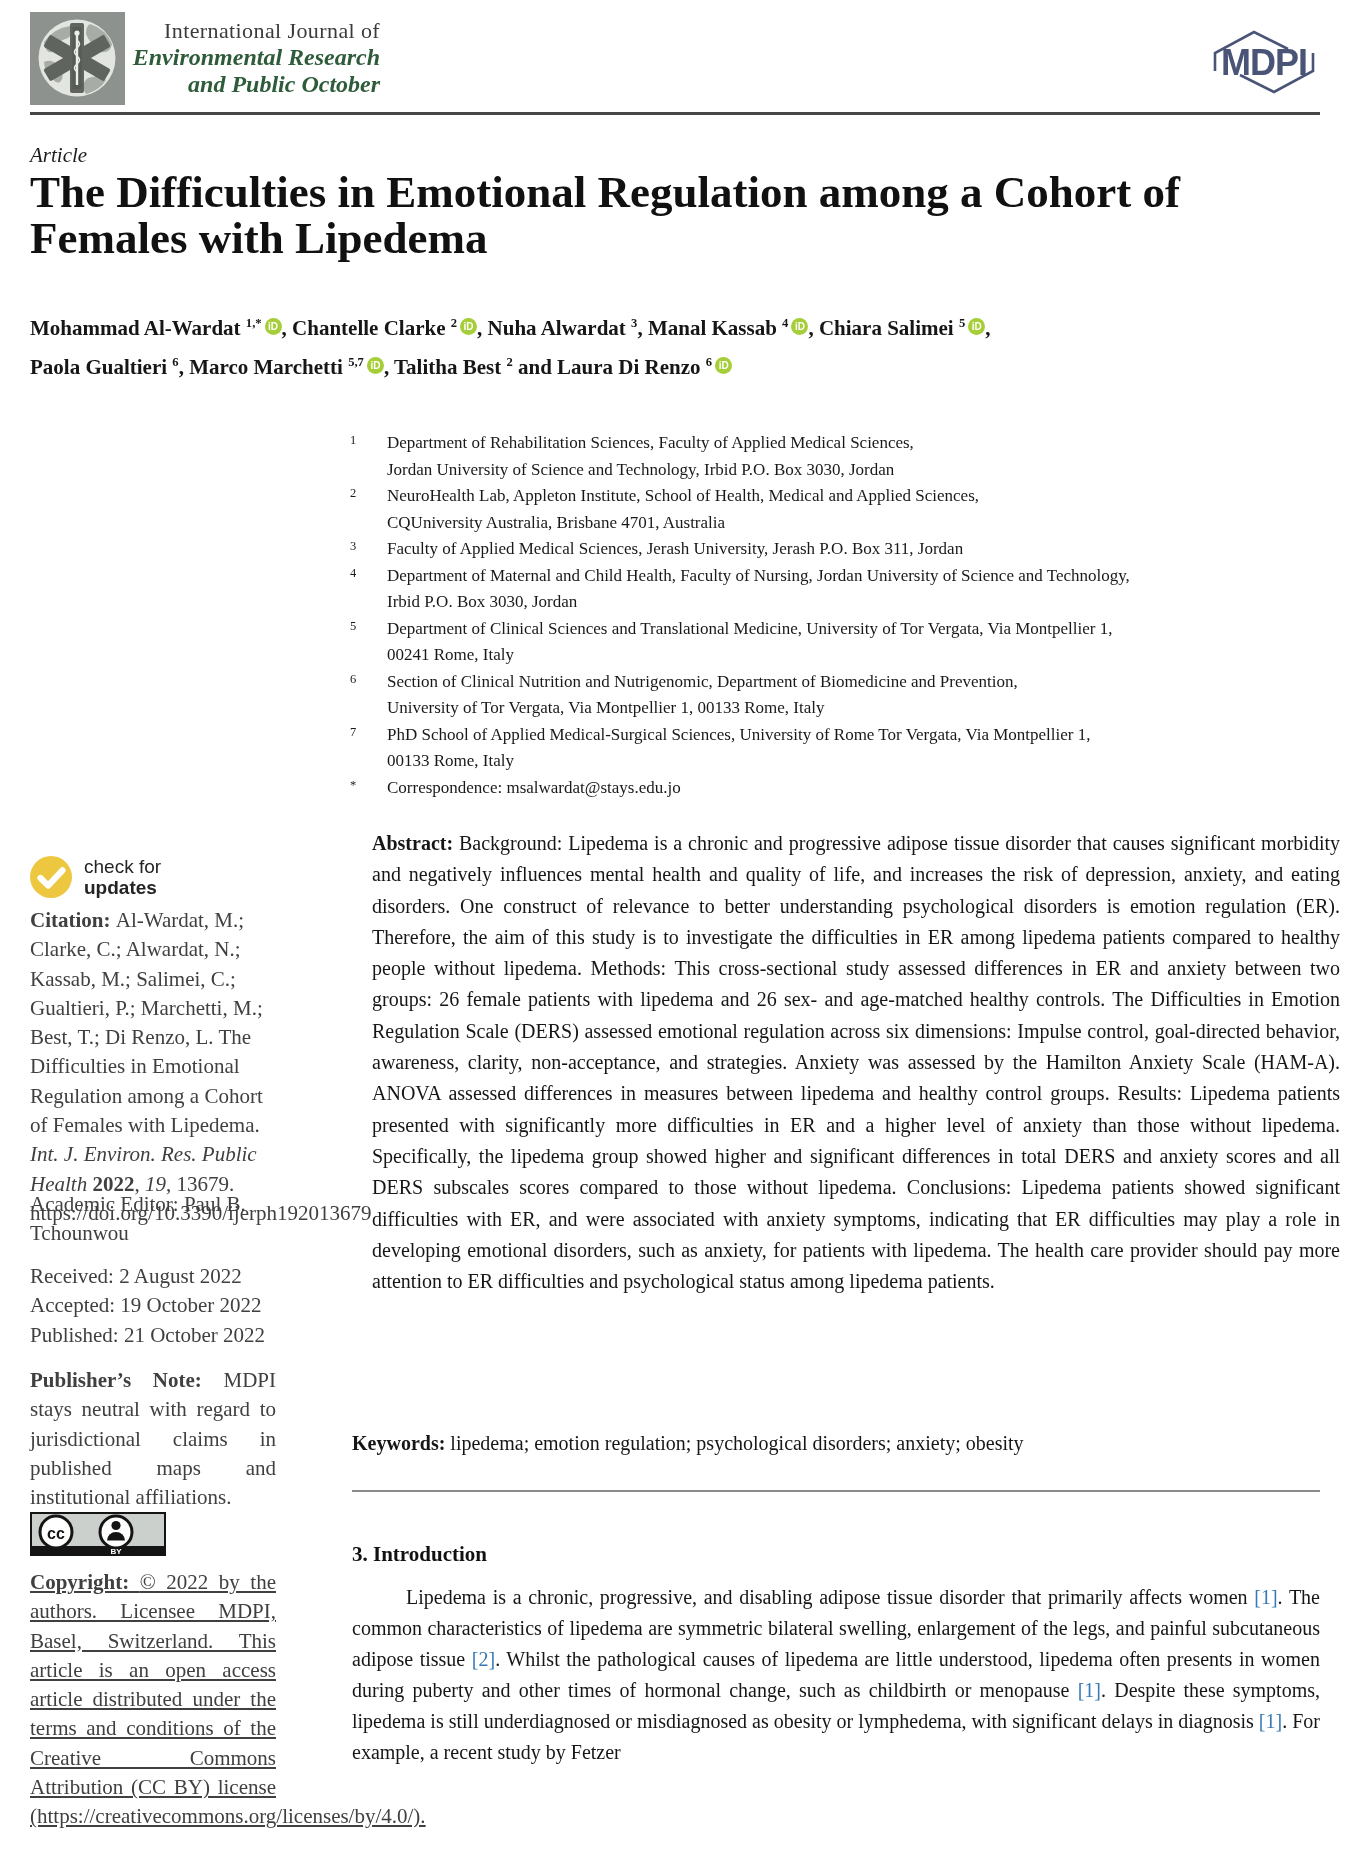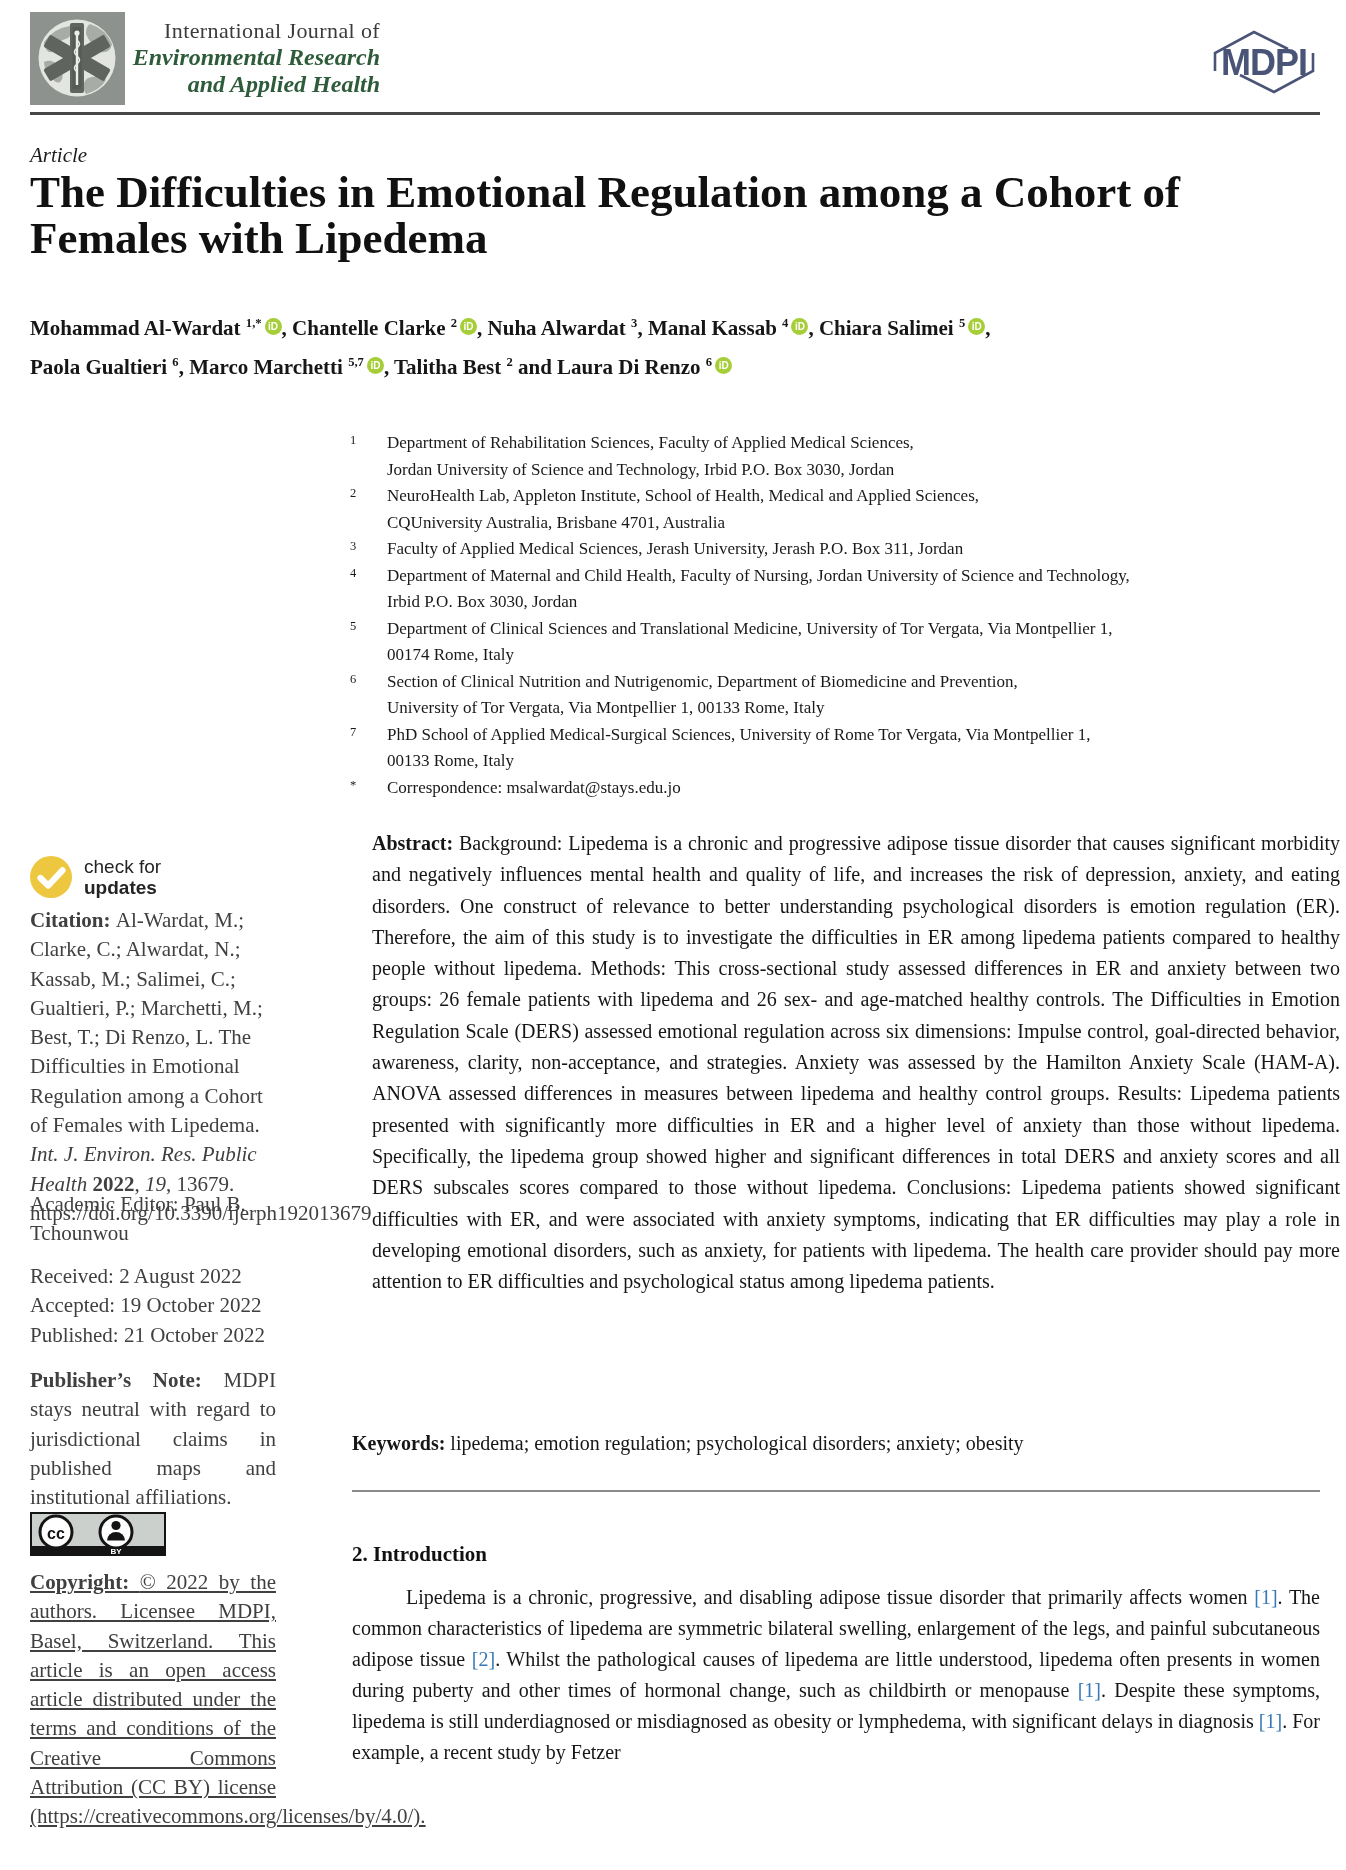--- a/index.html
+++ b/index.html
@@ -86,21 +86,21 @@
         <rect x="45.8" y="20" width="2.4" height="53" fill="#eceee9"></rect>
         <circle cx="47" cy="21" r="2.6" fill="#eceee9"></circle>
         <path d="M47 28 q5 4 0 8 q-5 4 0 8 q5 4 0 8 q-5 4 0 8" stroke="#eceee9" stroke-width="1.6" fill="none"></path>
       </svg>
     </span>
   </div>
 
   <div class="abs journal-title">
     <div class="jt1">International Journal of</div>
     <div class="jt2">Environmental Research</div>
-    <div class="jt2">and Applied Health</div>
+    <div class="jt2">and Public October</div>
   </div>
 
   <div class="abs mdpi-logo">
     <svg viewBox="0 0 112 68" width="112" height="68">
       <polyline points="7,43 7,25 46,4 80,21" fill="none" stroke="#4a5477" stroke-width="2.6"></polyline>
       <polyline points="105,25 105,43 66,64 32,47" fill="none" stroke="#4a5477" stroke-width="2.6"></polyline>
       <text x="56" y="47" text-anchor="middle" font-family="Liberation Sans, sans-serif" font-weight="bold" font-size="36" letter-spacing="-1" fill="#4a5477">MDPI</text>
     </svg>
   </div>
 
@@ -131,21 +131,21 @@
         <span class="aff-text">Faculty of Applied Medical Sciences, Jerash University, Jerash P.O. Box 311, Jordan</span>
       </div>
       <div class="aff-row">
         <span class="aff-marker">4</span>
         <span class="aff-text">Department of Maternal and Child Health, Faculty of Nursing, Jordan University of Science and Technology,
 Irbid P.O. Box 3030, Jordan</span>
       </div>
       <div class="aff-row">
         <span class="aff-marker">5</span>
         <span class="aff-text">Department of Clinical Sciences and Translational Medicine, University of Tor Vergata, Via Montpellier 1,
-00174 Rome, Italy</span>
+00241 Rome, Italy</span>
       </div>
       <div class="aff-row">
         <span class="aff-marker">6</span>
         <span class="aff-text">Section of Clinical Nutrition and Nutrigenomic, Department of Biomedicine and Prevention,
 University of Tor Vergata, Via Montpellier 1, 00133 Rome, Italy</span>
       </div>
       <div class="aff-row">
         <span class="aff-marker">7</span>
         <span class="aff-text">PhD School of Applied Medical-Surgical Sciences, University of Rome Tor Vergata, Via Montpellier 1,
 00133 Rome, Italy</span>
@@ -192,16 +192,16 @@
       <path d="M77 28.5 a9 8.5 0 0 1 18 0 z" fill="#141414"></path>
       <text x="86" y="42.2" text-anchor="middle" font-family="Liberation Sans, sans-serif" font-weight="bold" font-size="8" fill="#ffffff">BY</text>
     </svg>
   </div>
 
   <p class="abs sidebar-block copyright"><span class="seg-b">Copyright: </span><span>© 2022 by the authors. Licensee MDPI, Basel, Switzerland. This article is an open access article distributed under the terms and conditions of the Creative Commons Attribution (CC BY) license (https://creativecommons.org/licenses/by/4.0/).</span></p>
 
   <p class="abs abstract"><span class="seg-b">Abstract: </span><span>Background: Lipedema is a chronic and progressive adipose tissue disorder that causes significant morbidity and negatively influences mental health and quality of life, and increases the risk of depression, anxiety, and eating disorders. One construct of relevance to better understanding psychological disorders is emotion regulation (ER). Therefore, the aim of this study is to investigate the difficulties in ER among lipedema patients compared to healthy people without lipedema. Methods: This cross-sectional study assessed differences in ER and anxiety between two groups: 26 female patients with lipedema and 26 sex- and age-matched healthy controls. The Difficulties in Emotion Regulation Scale (DERS) assessed emotional regulation across six dimensions: Impulse control, goal-directed behavior, awareness, clarity, non-acceptance, and strategies. Anxiety was assessed by the Hamilton Anxiety Scale (HAM-A). ANOVA assessed differences in measures between lipedema and healthy control groups. Results: Lipedema patients presented with significantly more difficulties in ER and a higher level of anxiety than those without lipedema. Specifically, the lipedema group showed higher and significant differences in total DERS and anxiety scores and all DERS subscales scores compared to those without lipedema. Conclusions: Lipedema patients showed significant difficulties with ER, and were associated with anxiety symptoms, indicating that ER difficulties may play a role in developing emotional disorders, such as anxiety, for patients with lipedema. The health care provider should pay more attention to ER difficulties and psychological status among lipedema patients.</span></p>
   <p class="abs keywords"><span class="seg-b">Keywords: </span><span>lipedema; emotion regulation; psychological disorders; anxiety; obesity</span></p>
   <div class="abs rule-mid"></div>
-  <h2 class="abs intro-h">2. Introduction</h2>
+  <h2 class="abs intro-h">3. Introduction</h2>
   <p class="abs intro-p"><span>Lipedema is a chronic, progressive, and disabling adipose tissue disorder that primarily affects women </span><span class="seg-ref">[1]</span><span>. The common characteristics of lipedema are symmetric bilateral swelling, enlargement of the legs, and painful subcutaneous adipose tissue </span><span class="seg-ref">[2]</span><span>. Whilst the pathological causes of lipedema are little understood, lipedema often presents in women during puberty and other times of hormonal change, such as childbirth or menopause </span><span class="seg-ref">[1]</span><span>. Despite these symptoms, lipedema is still underdiagnosed or misdiagnosed as obesity or lymphedema, with significant delays in diagnosis </span><span class="seg-ref">[1]</span><span>. For example, a recent study by Fetzer</span></p>
 
 </div>
 
 </body></html>

